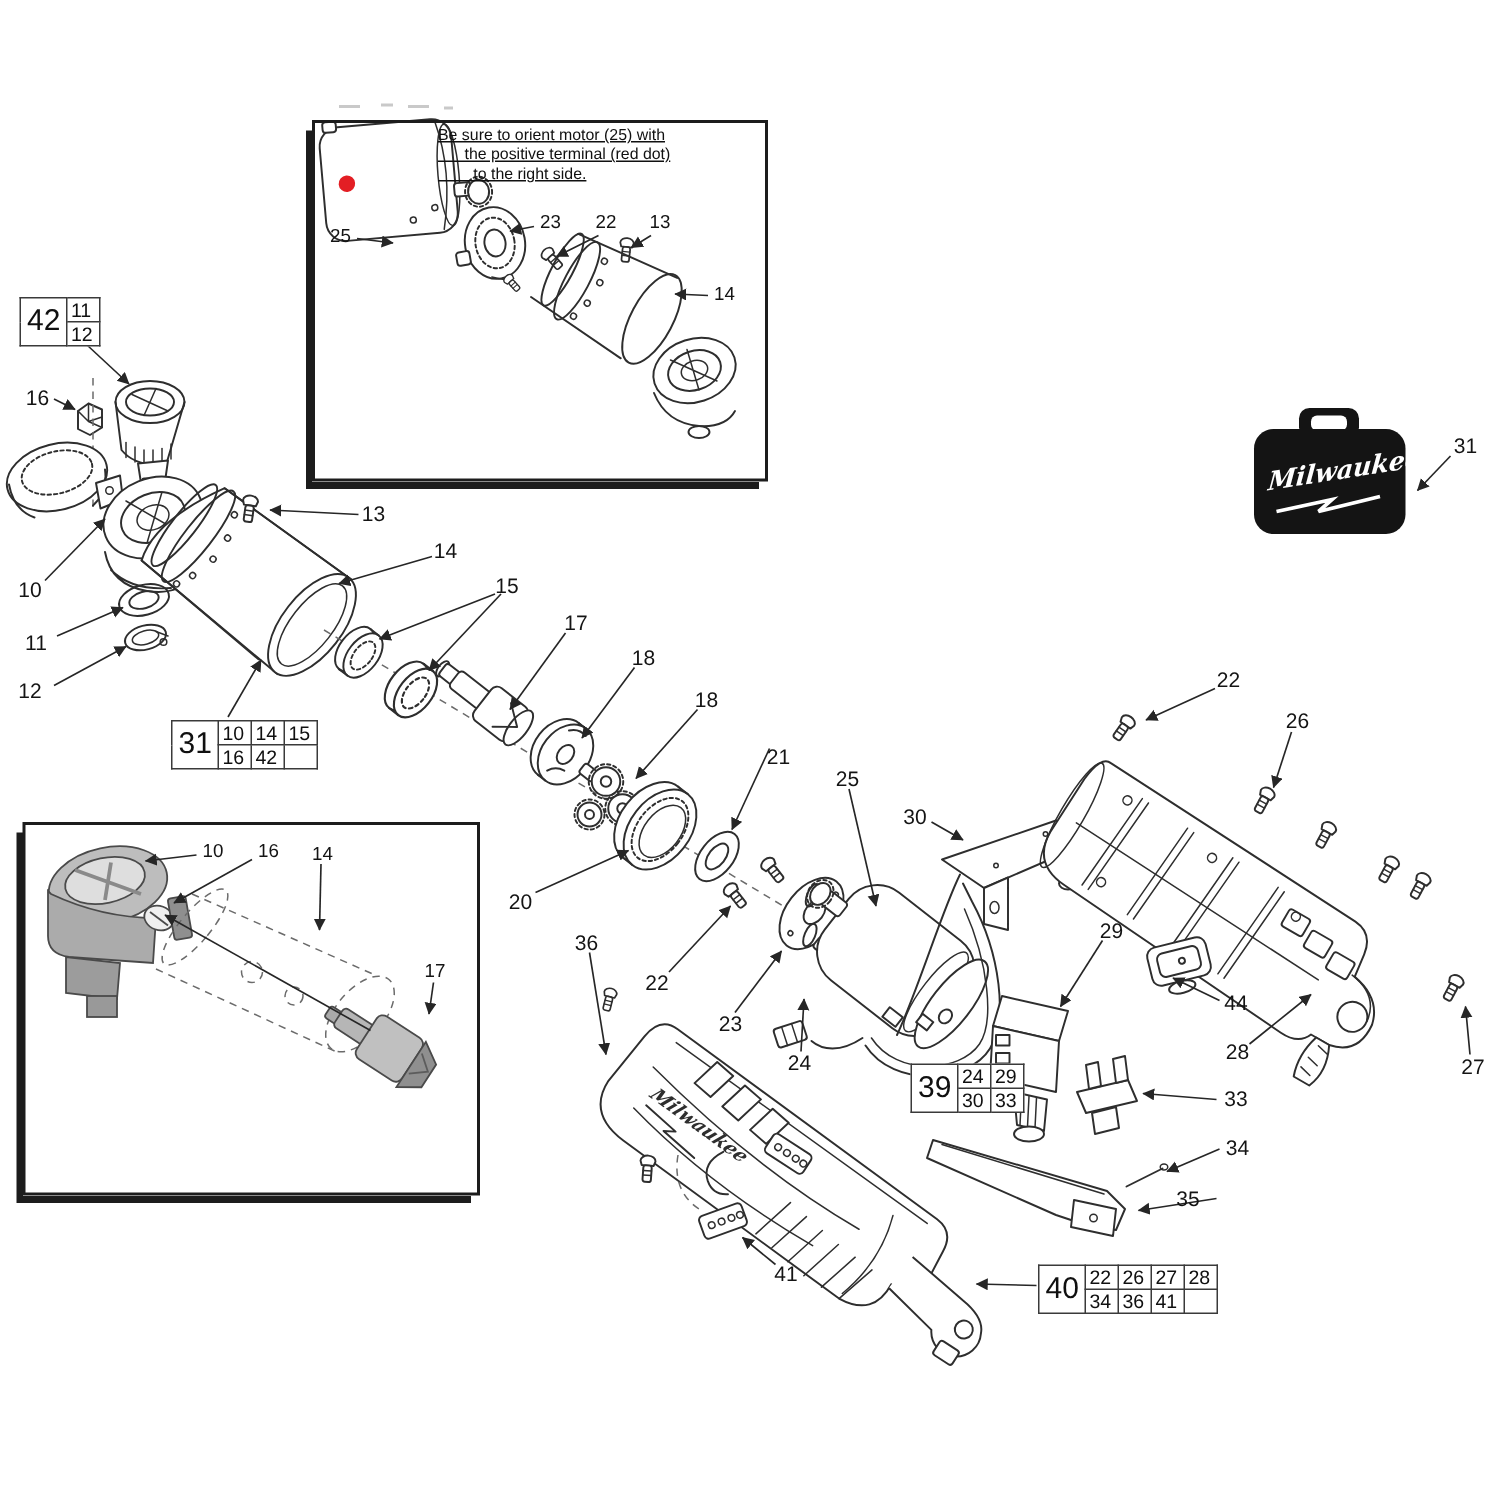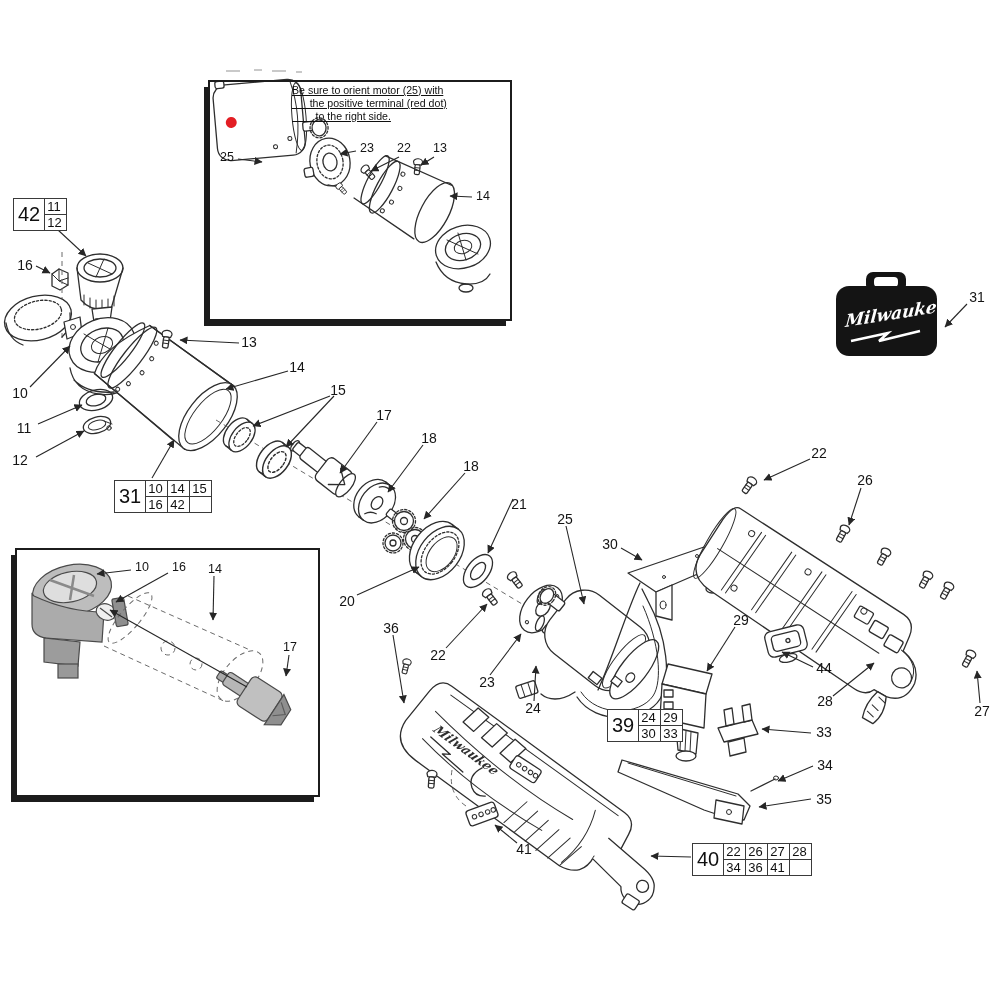--- a/index.html
+++ b/index.html
@@ -520,21 +520,21 @@
 <span class="co" style="left:487px;top:682px">23</span>
 <span class="co" style="left:533px;top:708px">24</span>
 <span class="co" style="left:565px;top:519px">25</span>
 <span class="co" style="left:610px;top:544px">30</span>
 <span class="co" style="left:391px;top:628px">36</span>
 <span class="co" style="left:741px;top:620px">29</span>
 <span class="co" style="left:824px;top:668px">44</span>
 <span class="co" style="left:825px;top:701px">28</span>
 <span class="co" style="left:824px;top:732px">33</span>
 <span class="co" style="left:825px;top:765px">34</span>
-<span class="co" style="left:824px;top:799px">35</span>
+<span class="co" style="left:792px;top:799px">35</span>
 <span class="co" style="left:524px;top:849px">41</span>
 <span class="co" style="left:865px;top:480px">26</span>
 <span class="co" style="left:819px;top:453px">22</span>
 <span class="co" style="left:982px;top:711px">27</span>
 <span class="co" style="left:977px;top:297px">31</span>
 
 <span class="co co-s" style="left:227px;top:157px">25</span>
 <span class="co co-s" style="left:367px;top:148px">23</span>
 <span class="co co-s" style="left:404px;top:148px">22</span>
 <span class="co co-s" style="left:440px;top:148px">13</span>

